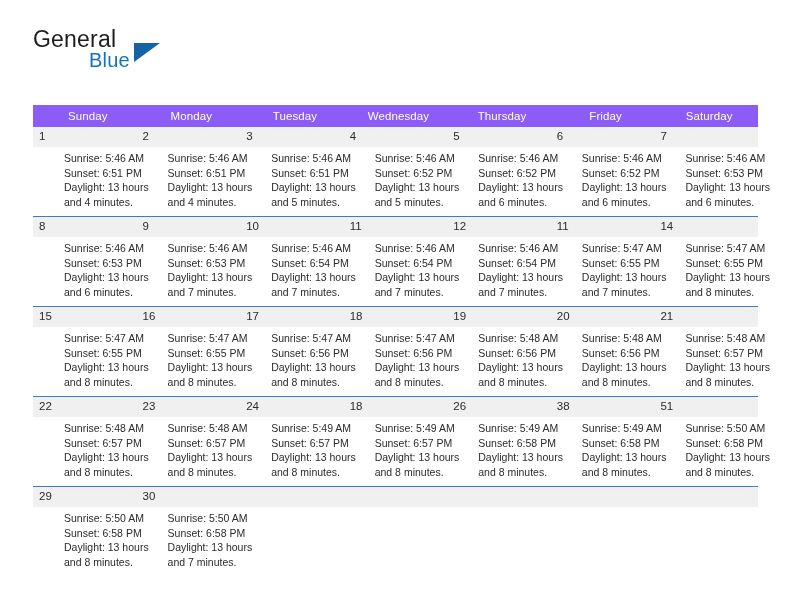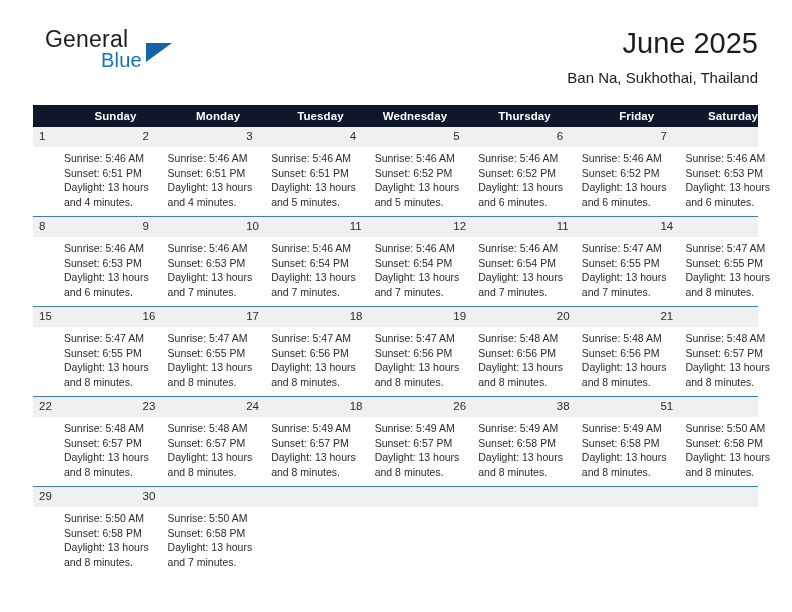--- a/index.html
+++ b/index.html
@@ -26,21 +26,21 @@
   
   .header {
     position: absolute;
     left: 33px;
     top: 26px;
     right: 34px;
     height: 72px;
   }
   .brand {
     position: absolute;
-    left: 12px;
+    left: 0;
     top: 0;
     width: 230px;
     height: 60px;
   }
   .brand-general {
     position: absolute;
     left: 0;
     top: 0;
     font-size: 23px;
     letter-spacing: 0.2px;
@@ -89,25 +89,25 @@
   
   .calendar {
     position: absolute;
     left: 33px;
     top: 105px;
     width: 725px;
     border-collapse: collapse;
     table-layout: fixed;
   }
   .calendar th {
-    background: #0f172a;
+    background: #8b5cf6;
     color: #ffffff;
     font-size: 11.5px;
-    font-weight: bold;
-    text-align: right;
+    font-weight: normal;
+    text-align: center;
     padding: 5px 0 5px 6px;
     height: 11px;
     letter-spacing: 0.1px;
   }
   .calendar td {
     vertical-align: top;
     padding: 0;
     width: 103.57px;
     border-top: 1px solid #3d7cbf;
   }
@@ -149,24 +149,20 @@
 <div class="page">
 
   <div class="header">
 
     <div class="brand">
       <span class="brand-general">General</span>
       <span class="brand-triangle"></span>
       <span class="brand-blue">Blue</span>
     </div>
 
-    <div class="title-block">
-      <div class="cal-title">June 2025</div>
-      <div class="cal-subtitle">Ban Na, Sukhothai, Thailand</div>
-    </div>
 
   </div>
 
   <table class="calendar">
     <thead>
       <tr>
         <th>Sunday</th>
         <th>Monday</th>
         <th>Tuesday</th>
         <th>Wednesday</th>

